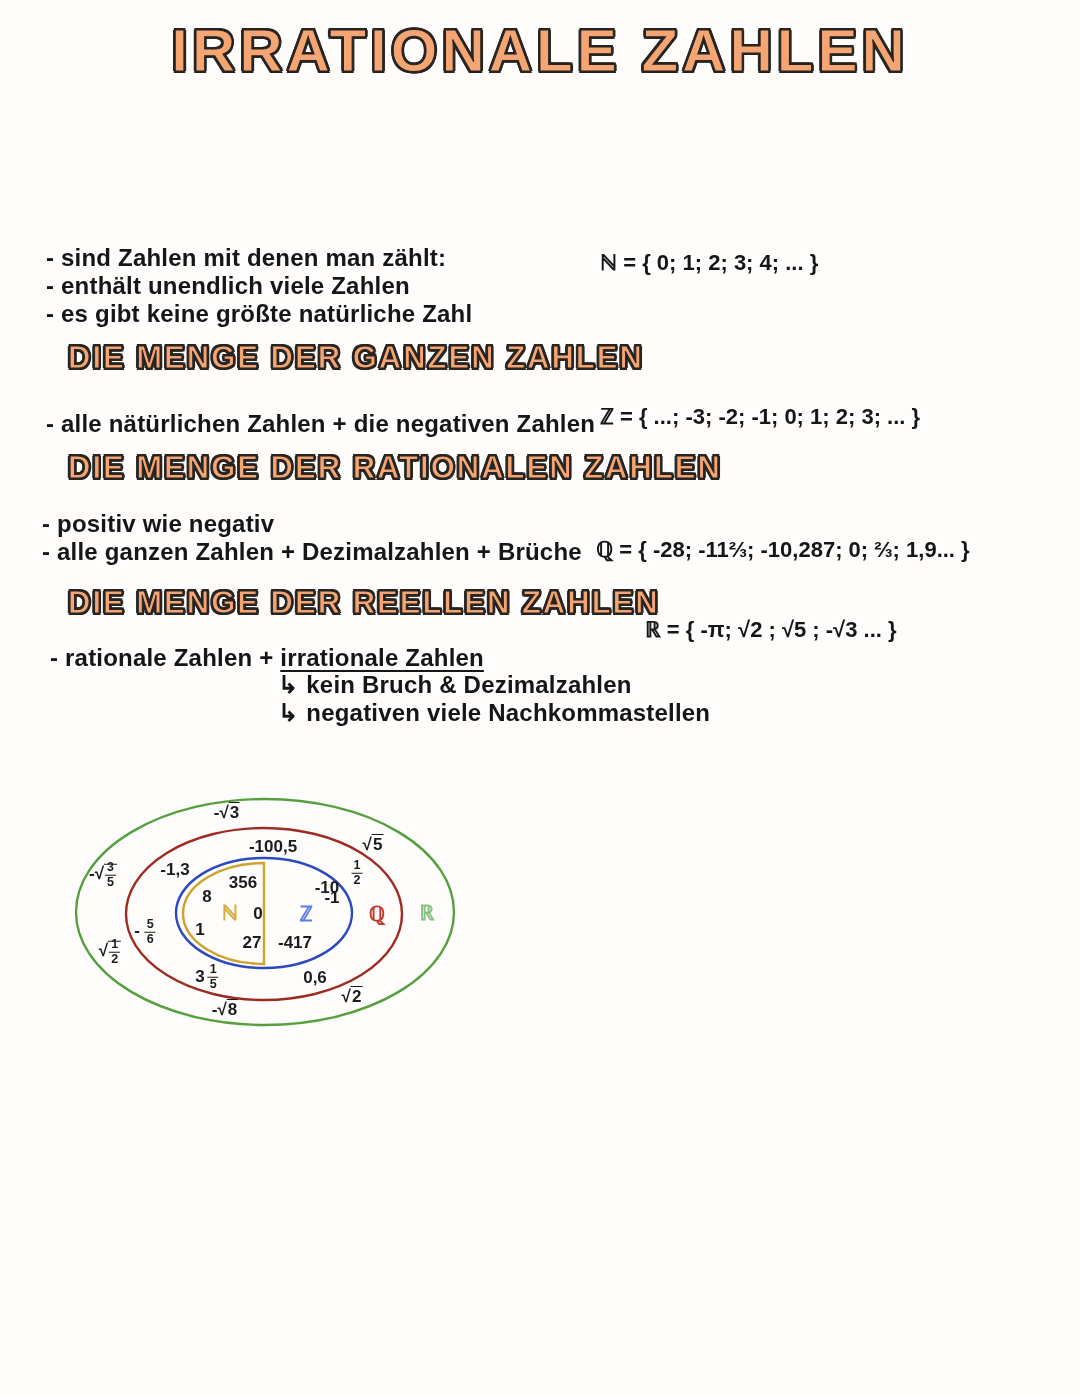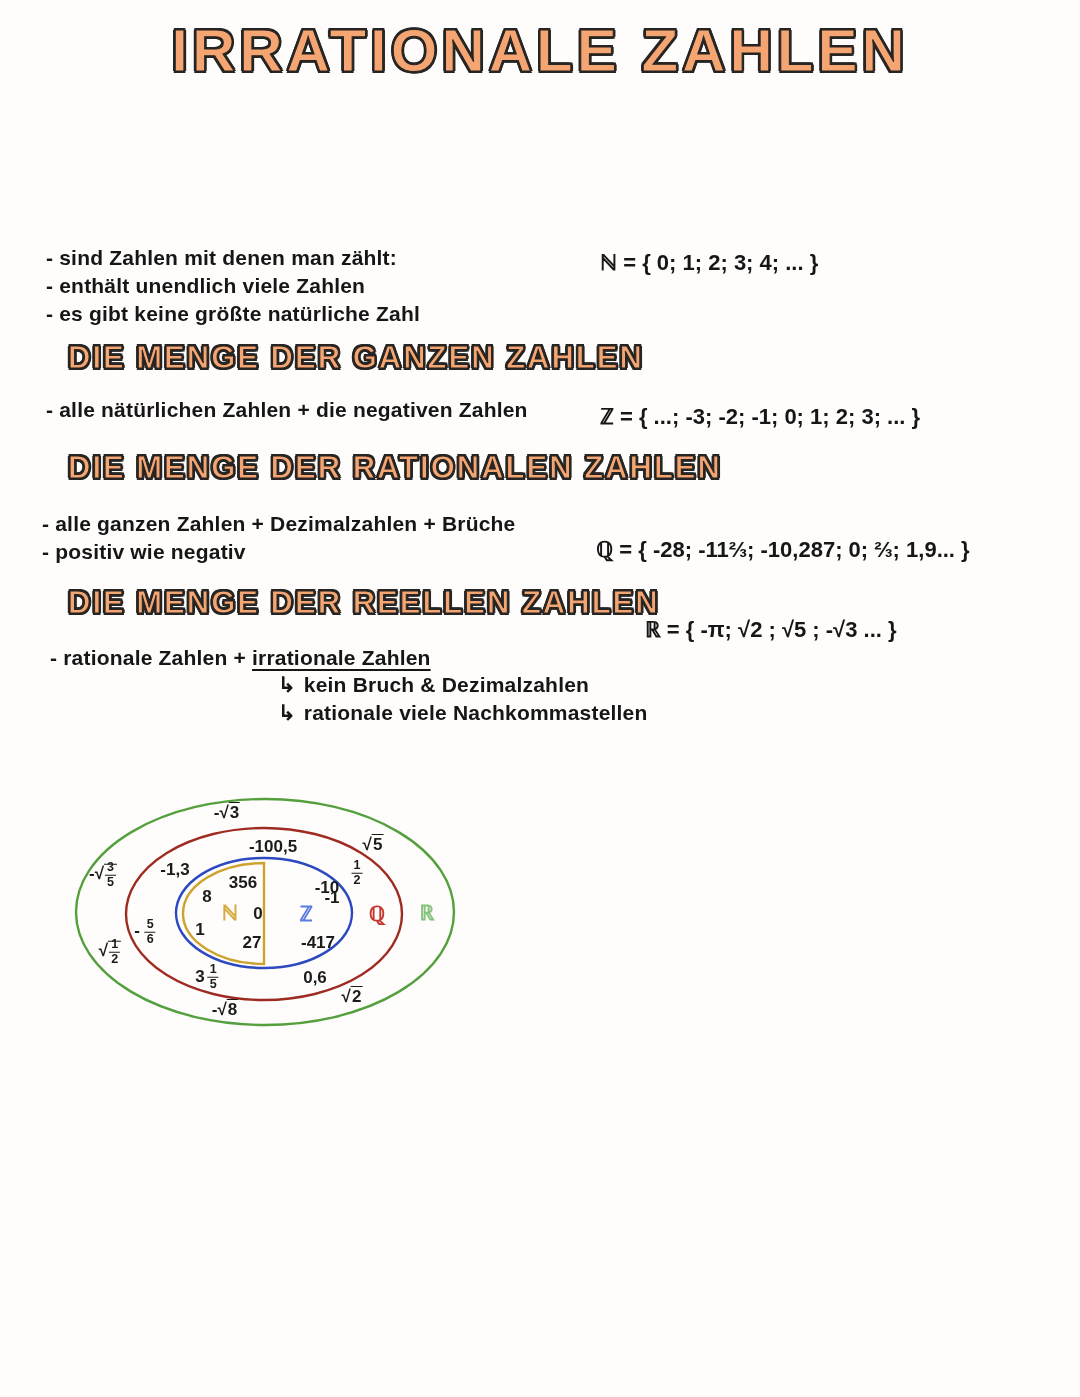--- a/index.html
+++ b/index.html
@@ -16,21 +16,21 @@
       0 2.2px 0 #262523, 0 -2.2px 0 #262523,
       1.6px 1.6px 0 #262523, -1.6px 1.6px 0 #262523,
       1.6px -1.6px 0 #262523, -1.6px -1.6px 0 #262523;
     white-space:nowrap;
   }
   .title {position:absolute; top:16px; left:0; width:100%; text-align:center;
           font-size:60px; letter-spacing:4px;}
   .sec-head {position:absolute; font-size:31px; letter-spacing:2px;}
 
   
-  .hand {position:absolute; font-size:21px; font-weight:600; letter-spacing:.2px;
+  .hand {position:absolute; font-size:24px; font-weight:600; letter-spacing:.2px;
          line-height:28px; white-space:nowrap;}
   .notation {position:absolute; font-size:22px; font-weight:700; white-space:nowrap;}
   .underl {text-decoration:underline; text-underline-offset:4px; text-decoration-thickness:2px;}
   .subrow {display:flex; gap:8px; align-items:baseline;}
   .arrow {font-weight:800;}
 
   
   .venn {position:absolute; left:68px; top:793px; width:395px; height:245px;}
   .venn svg {position:absolute; left:0; top:0;}
   .vnum {position:absolute; transform:translate(-50%,-50%); font-size:17px;
@@ -51,45 +51,45 @@
   <div class="bubble title">IRRATIONALE ZAHLEN</div>
 
   <div class="hand" style="left:46px; top:244px;">
     <div>- sind Zahlen mit denen man zählt:</div>
     <div>- enthält unendlich viele Zahlen</div>
     <div>- es gibt keine größte natürliche Zahl</div>
   </div>
   <div class="notation" style="left:600px; top:246px;">ℕ = { 0; 1; 2; 3; 4; ... }</div>
 
   <div class="bubble sec-head" style="left:68px; top:340px;">DIE MENGE DER GANZEN ZAHLEN</div>
-  <div class="hand" style="left:46px; top:396px;">
+  <div class="hand" style="left:46px; top:410px;">
     <div>- alle nätürlichen Zahlen + die negativen Zahlen</div>
   </div>
   <div class="notation" style="left:600px; top:400px;">ℤ = { ...; -3; -2; -1; 0; 1; 2; 3; ... }</div>
 
   <div class="bubble sec-head" style="left:68px; top:450px;">DIE MENGE DER RATIONALEN ZAHLEN</div>
   <div class="hand" style="left:42px; top:510px;">
+    <div>- positiv wie negativ</div>
     <div>- alle ganzen Zahlen + Dezimalzahlen + Brüche</div>
-    <div>- positiv wie negativ</div>
   </div>
   <div class="notation" style="left:596px; top:533px;">ℚ = { -28; -11⅔; -10,287; 0; ⅔; 1,9... }</div>
 
   <div class="bubble sec-head" style="left:68px; top:585px;">DIE MENGE DER REELLEN ZAHLEN</div>
   <div class="notation" style="left:645px; top:613px;">ℝ = { -π; √2 ; √5 ; -√3 ... }</div>
   <div class="hand" style="left:50px; top:644px;">
     <span>- rationale Zahlen + </span><span class="underl">irrationale Zahlen</span>
   </div>
   <div class="hand" style="left:278px; top:671px;">
     <div class="subrow">
       <span class="arrow">↳</span>
       <span>kein Bruch &amp; Dezimalzahlen</span>
     </div>
     <div class="subrow">
       <span class="arrow">↳</span>
-      <span>rationale viele Nachkommastellen</span>
+      <span>negativen viele Nachkommastellen</span>
     </div>
   </div>
 
   <div class="venn">
     <svg width="395" height="245" viewBox="0 0 395 245">
       <ellipse cx="197" cy="119" rx="189" ry="113" fill="none" stroke="#55a03e" stroke-width="2.4"></ellipse>
       <ellipse cx="196" cy="121" rx="138" ry="86" fill="none" stroke="#9e2b21" stroke-width="2.4"></ellipse>
       <ellipse cx="196" cy="120" rx="88" ry="55" fill="none" stroke="#2c49c0" stroke-width="2.4"></ellipse>
       <path d="M196,70 A81,50.5 0 0 0 196,171 Z" fill="none" stroke="#cda32d" stroke-width="2.4"></path>
     </svg>
@@ -126,21 +126,21 @@
     <div class="vnum vlabel lbl-r" style="left:359px; top:119px;">ℝ</div>
 
     <div class="vnum" style="left:132px; top:137px;">1</div>
     <div class="vnum" style="left:77px; top:139px;">
       <span>-</span> <span class="frac">
           <span class="fn">5</span>
           <span>6</span>
         </span>
     </div>
     <div class="vnum" style="left:184px; top:150px;">27</div>
-    <div class="vnum" style="left:227px; top:150px;margin-left:23px;">-417</div>
+    <div class="vnum" style="left:227px; top:150px;">-417</div>
     <div class="vnum" style="left:42px; top:159px;">
       <span>√</span><span class="rbar"><span class="frac">
             <span class="fn">1</span>
             <span>2</span>
           </span></span>
     </div>
     <div class="vnum" style="left:139px; top:184px;">
       <span class="mixed">
           <span>3</span>
           <span class="frac">

